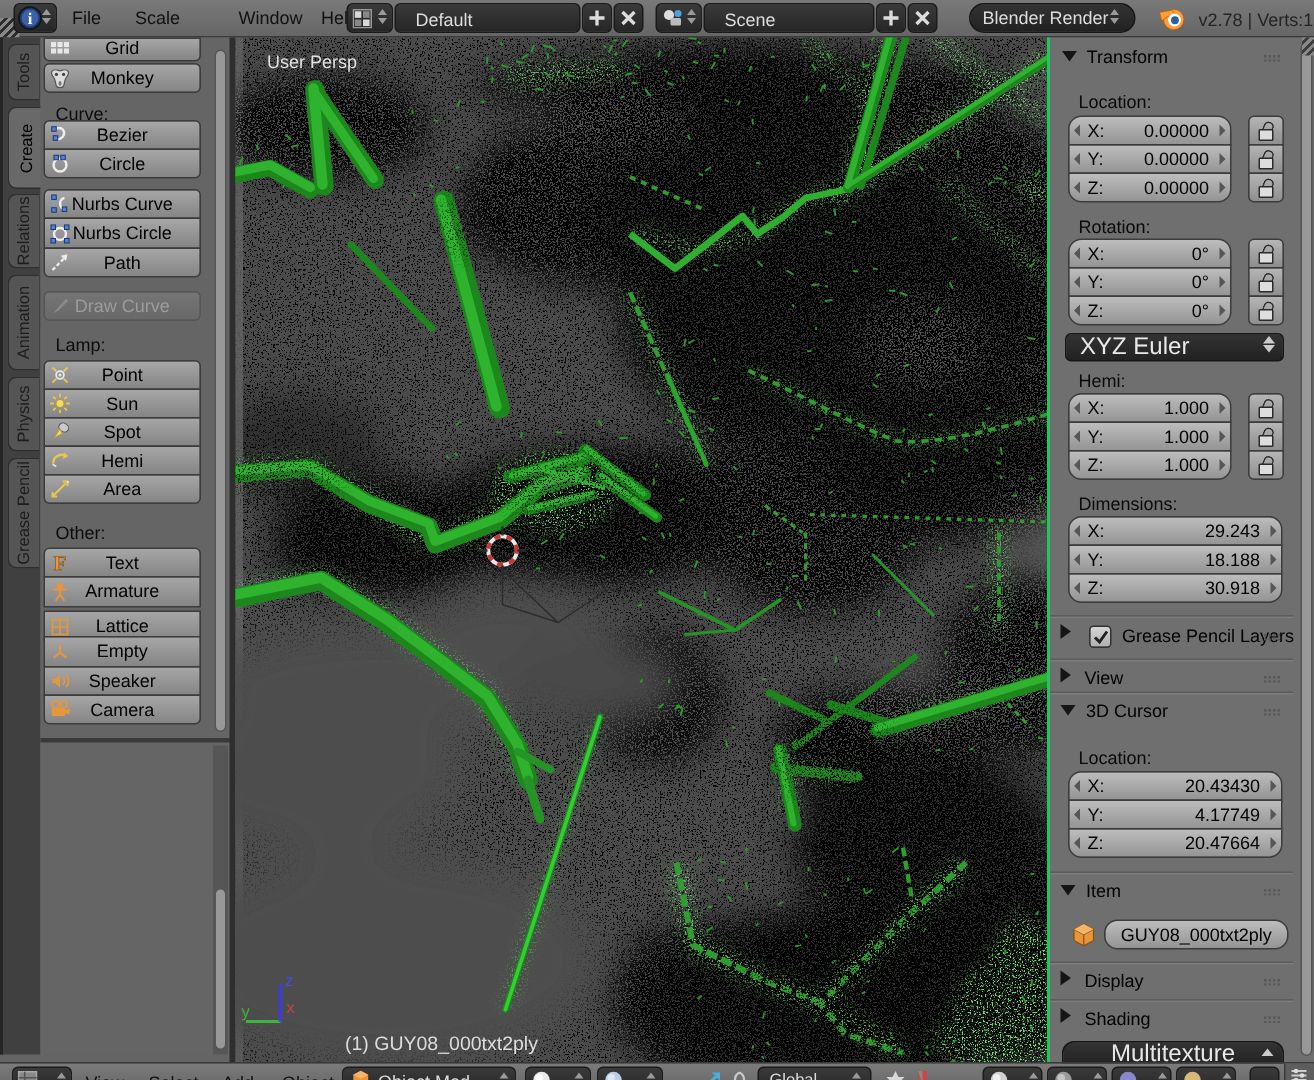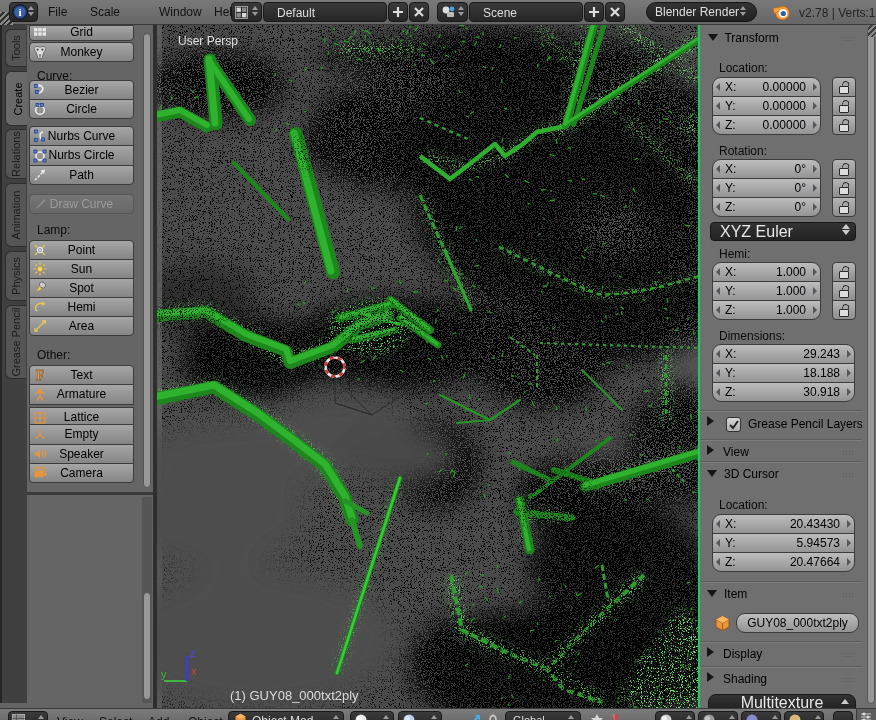--- a/index.html
+++ b/index.html
@@ -601,21 +601,21 @@
   <div class="lbl" style="left:19px;top:473px;color:#0a0a0a">Location:</div>
   <div class="fld" style="left:12px;top:489px;width:143px;height:20px;border-radius:9px 9px 0 0">
         <span class="la"></span>
         <span class="nm">X:</span>
         <span class="vl">20.43430</span>
         <span class="ra"></span>
       </div>
   <div class="fld" style="left:12px;top:508px;width:143px;height:20px">
         <span class="la"></span>
         <span class="nm">Y:</span>
-        <span class="vl">5.94573</span>
+        <span class="vl">4.17749</span>
         <span class="ra"></span>
       </div>
   <div class="fld" style="left:12px;top:527px;width:143px;height:20px;border-radius:0 0 9px 9px">
         <span class="la"></span>
         <span class="nm">Z:</span>
         <span class="vl">20.47664</span>
         <span class="ra"></span>
       </div>
   <div class="sep" style="top:556px"></div>
   <div class="phead" style="top:562px;left:7px"><span class="tri dn"></span><span style="margin-left:7px">Item</span></div>

